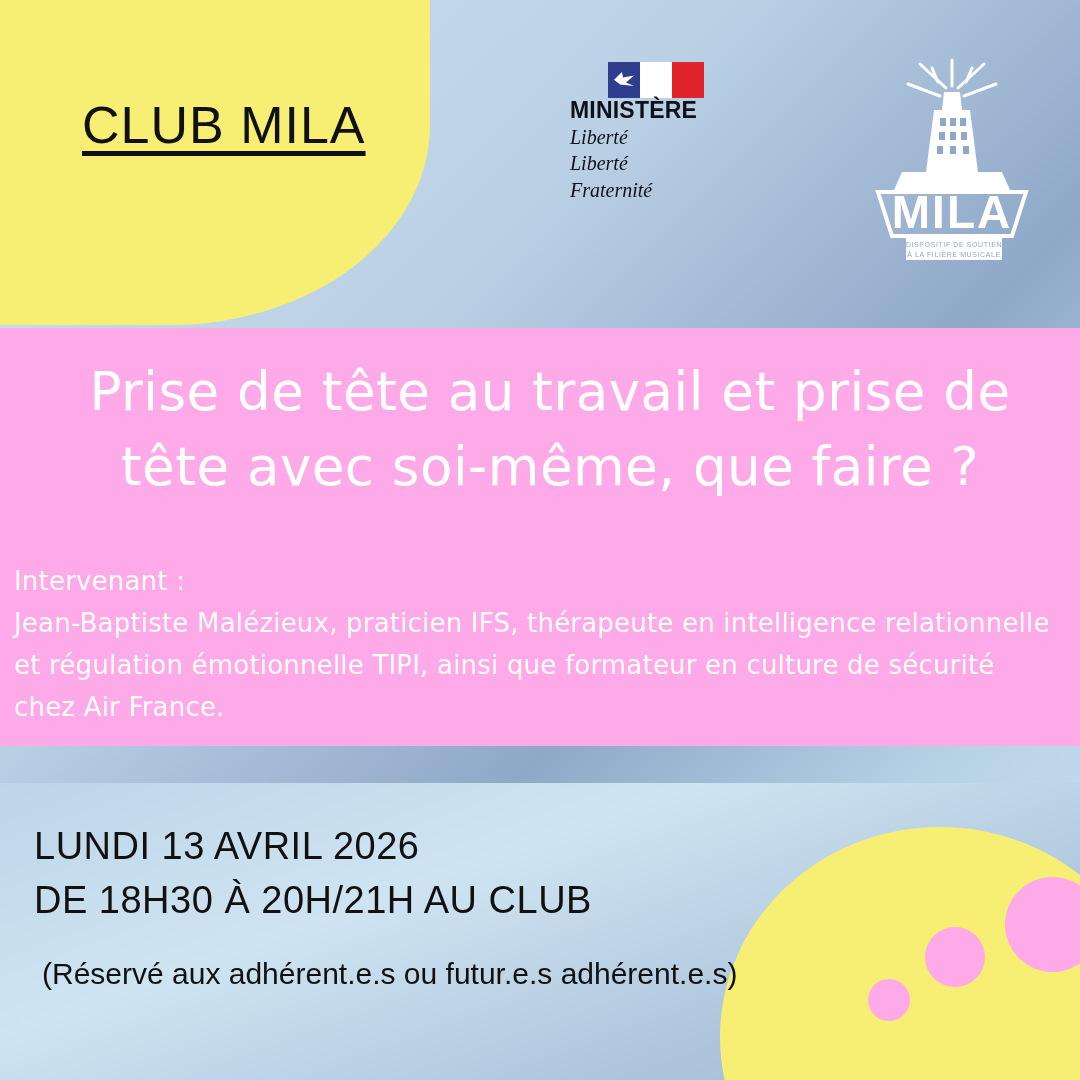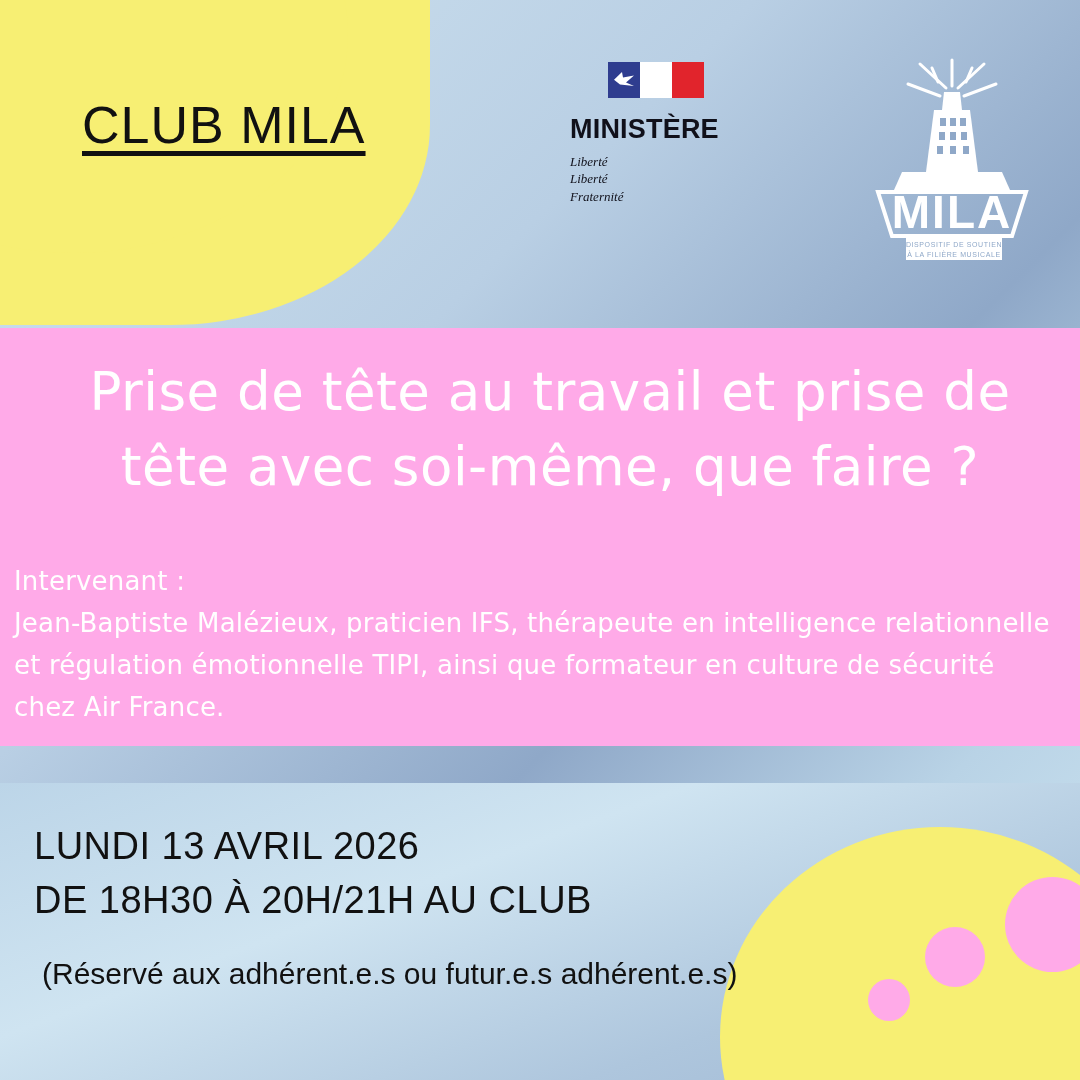--- a/index.html
+++ b/index.html
@@ -80,32 +80,31 @@
     content: "";
     position: absolute;
     left: 6px; top: 10px;
     width: 20px; height: 14px;
     background: #ffffff;
     clip-path: polygon(0 55%, 40% 0, 45% 40%, 100% 25%, 60% 75%, 100% 100%, 30% 90%);
   }
   .flag-white { width: 32px; height: 36px; background: #ffffff; }
   .flag-red { width: 32px; height: 36px; background: #e1242c; }
   .ministry-name {
-    margin-top: 16px;
-    font-size: 27px;
+    margin-top: 0;
+    font-size: 23px;
     font-weight: bold;
     line-height: 1.12;
     color: #10101a;
     letter-spacing: 0.2px;
   }
   .ministry-motto {
-    margin-top: 9px;
     font-family: "Liberation Serif", serif;
     font-style: italic;
-    font-size: 13px;
+    font-size: 20px;
     line-height: 1.32;
     color: #10101a;
   }
 
   
   .mila-logo {
     position: absolute;
     left: 862px;
     top: 52px;
     width: 180px;

